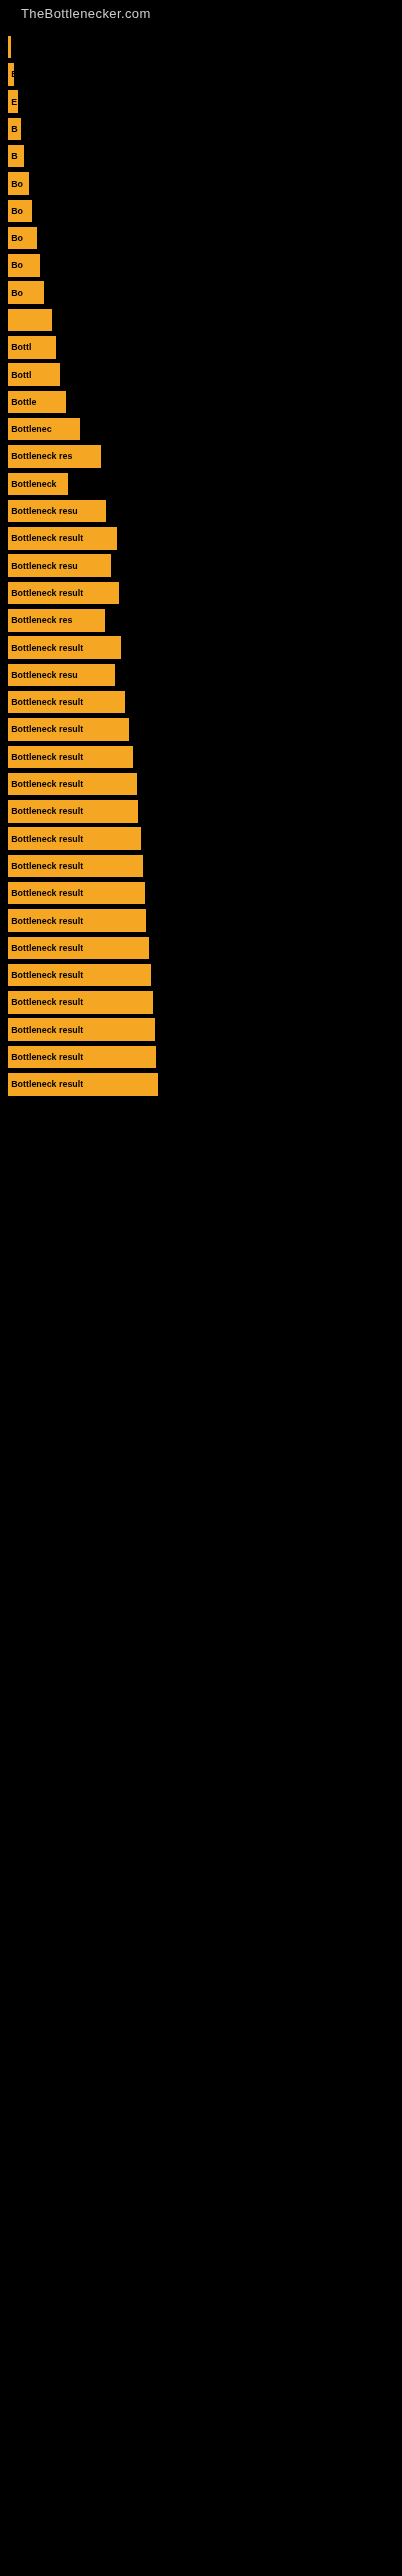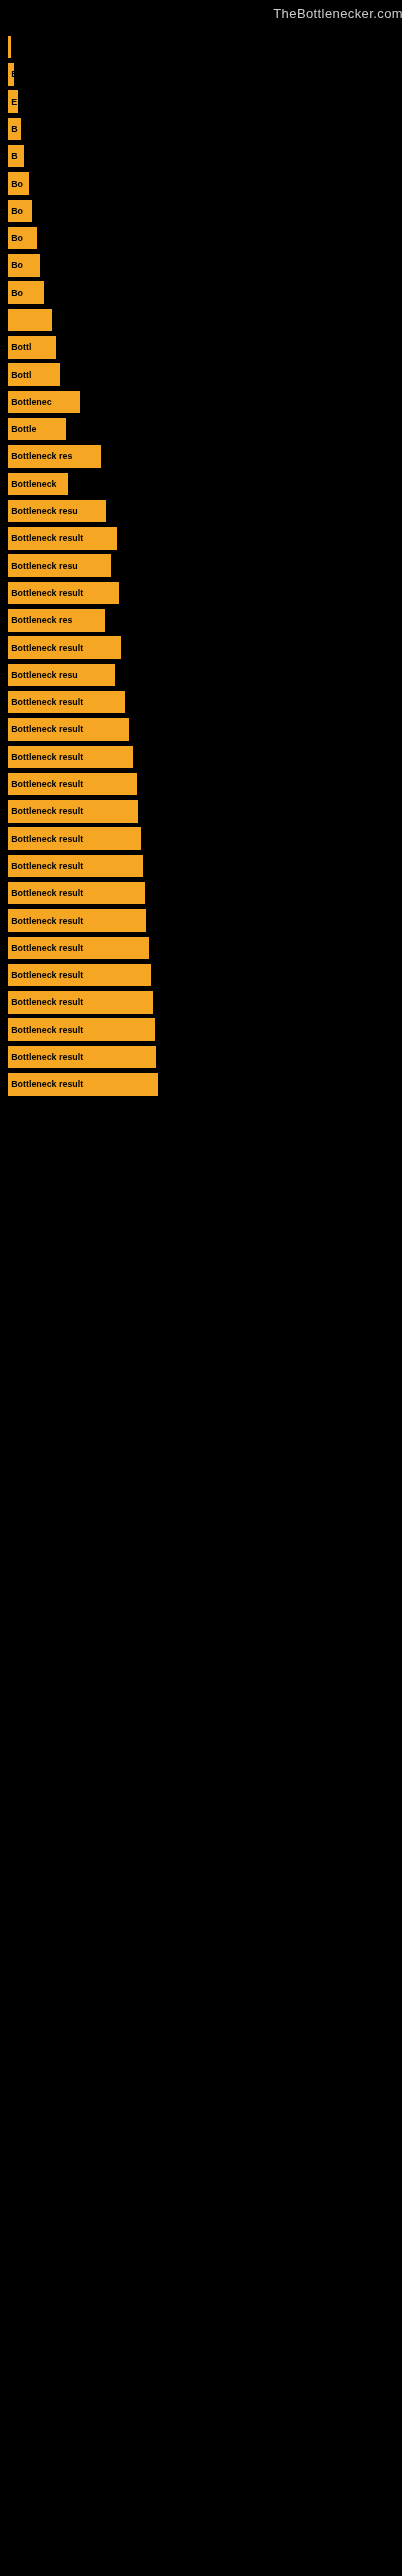--- a/index.html
+++ b/index.html
@@ -10,23 +10,24 @@
     body {
       background-color: #000;
       width: 403px;
       min-height: 2576px;
       font-family: Arial, sans-serif;
       position: relative;
     }
     .site-title {
       color: #ccc;
       font-size: 13px;
-      text-align: right;
+      text-align: left;
       padding: 6.4px 0;
       letter-spacing: 0.4px;
+      margin-left: 21px;
     }
     .bars-container {
       padding: 8px 0 0 8px;
       display: flex;
       flex-direction: column;
       gap: 0;
     }
     .bar-row {
       display: flex;
       align-items: center;
@@ -84,24 +85,24 @@
     <div class="bar-row">
       <div class="bar" style="width: 42px; padding-left: 44px;">Bot</div>
     </div>
     <div class="bar-row">
       <div class="bar" style="width: 48px;">Bottl</div>
     </div>
     <div class="bar-row">
       <div class="bar" style="width: 52px;">Bottl</div>
     </div>
     <div class="bar-row">
-      <div class="bar" style="width: 72px;">Bottlenec</div>
+      <div class="bar" style="width: 58px;">Bottle</div>
     </div>
     <div class="bar-row">
-      <div class="bar" style="width: 58px;">Bottle</div>
+      <div class="bar" style="width: 72px;">Bottlenec</div>
     </div>
     <div class="bar-row">
       <div class="bar" style="width: 93px;">Bottleneck res</div>
     </div>
     <div class="bar-row">
       <div class="bar" style="width: 60px;">Bottleneck</div>
     </div>
     <div class="bar-row">
       <div class="bar" style="width: 98px;">Bottleneck resu</div>
     </div>

